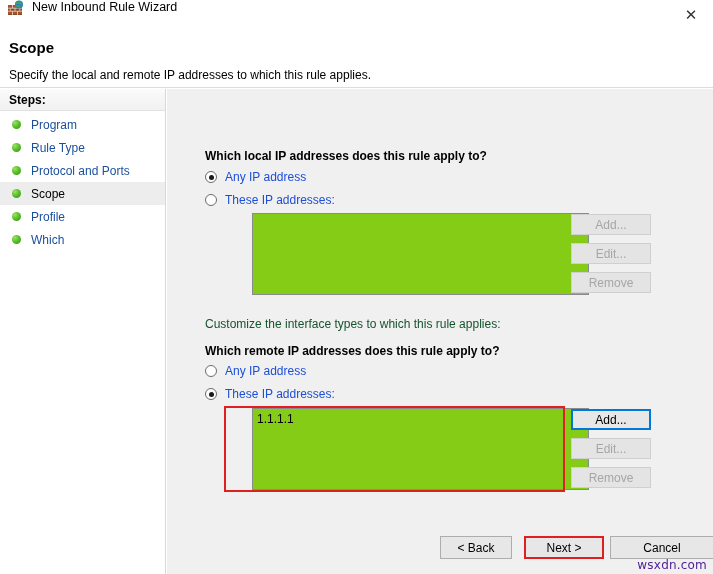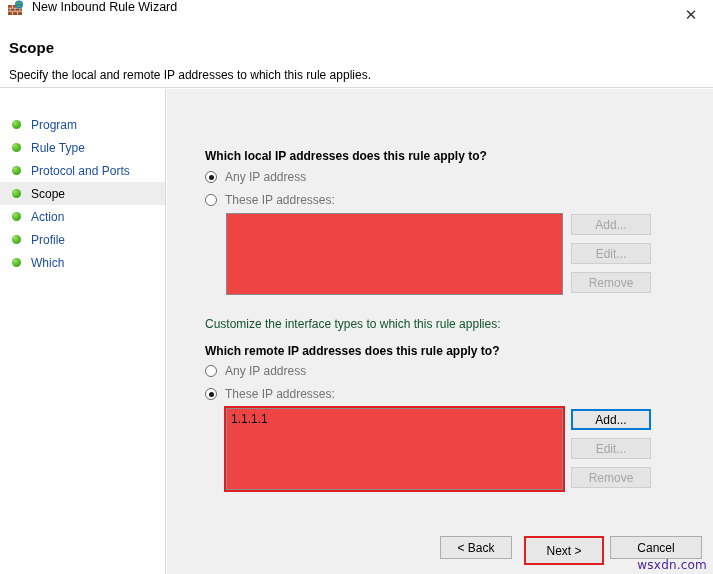--- a/index.html
+++ b/index.html
@@ -170,30 +170,31 @@
     content: "";
     position: absolute;
     left: 2.5px; top: 2.5px;
     width: 5px; height: 5px;
     border-radius: 50%;
     background: #1a1a1a;
   }
   .radio-text {
     margin-left: 8px;
     font-size: 12px;
-    color: #737373;
+    color: #1d4ed8;
   }
 
   
   .listbox {
     position: absolute;
-    background: #ef4444;
+    background: #84cc16;
     border: 1px solid #8b8b8b;
     box-sizing: border-box;
     overflow: hidden;
+    margin-left: 26px;
   }
   .listbox .entry {
     font-size: 12px;
     color: #000;
     padding: 3px 0 0 4px;
     white-space: nowrap;
   }
   
   .hl-red {
     position: absolute;
@@ -267,40 +268,39 @@
   <div id="title-text">New Inbound Rule Wizard</div>
   <div id="close-btn">✕</div>
 </div>
 
 <div id="header">
   <div id="header-title">Scope</div>
   <div id="header-sub">Specify the local and remote IP addresses to which this rule applies.</div>
 </div>
 
 <div id="sidebar">
+  <div id="steps-head">
+    <span>Steps:</span>
+  </div>
   <div id="steps-list">
     <div class="step">
       <span class="step-bullet"></span>
       <span class="step-label">Program</span>
     </div>
     <div class="step">
       <span class="step-bullet"></span>
       <span class="step-label">Rule Type</span>
     </div>
     <div class="step">
       <span class="step-bullet"></span>
       <span class="step-label">Protocol and Ports</span>
     </div>
     <div class="step current">
       <span class="step-bullet"></span>
       <span class="step-label">Scope</span>
-    </div>
-    <div class="step">
-      <span class="step-bullet"></span>
-      <span class="step-label">Action</span>
     </div>
     <div class="step">
       <span class="step-bullet"></span>
       <span class="step-label">Profile</span>
     </div>
     <div class="step">
       <span class="step-bullet"></span>
       <span class="step-label">Which</span>
     </div>
   </div>
@@ -343,17 +343,17 @@
   <div class="listbox" style="left:59px; top:319px; width:337px; height:82px;">
     <div class="entry">1.1.1.1</div>
   </div>
   <div class="hl-red" style="left:57px; top:317px; width:341px; height:86px;"></div>
 
   <div class="btn focus" style="left:404px; top:320px; width:80px; height:21px;">Add...</div>
   <div class="btn disabled" style="left:404px; top:349px; width:80px; height:21px;">Edit...</div>
   <div class="btn disabled" style="left:404px; top:378px; width:80px; height:21px;">Remove</div>
 
   <div class="btn" style="left:273px; top:447px; width:72px; height:23px;">&lt; Back</div>
-  <div class="btn red-ring" style="left:357px; top:447px; width:80px; height:29px;">Next &gt;</div>
-  <div class="btn" style="left:443px; top:447px; width:92px; height:23px;">Cancel</div>
+  <div class="btn red-ring" style="left:357px; top:447px; width:80px; height:23px;">Next &gt;</div>
+  <div class="btn" style="left:443px; top:447px; width:104px; height:23px;">Cancel</div>
 </div>
 
 <div id="watermark">wsxdn.com</div>
 
 </body></html>

